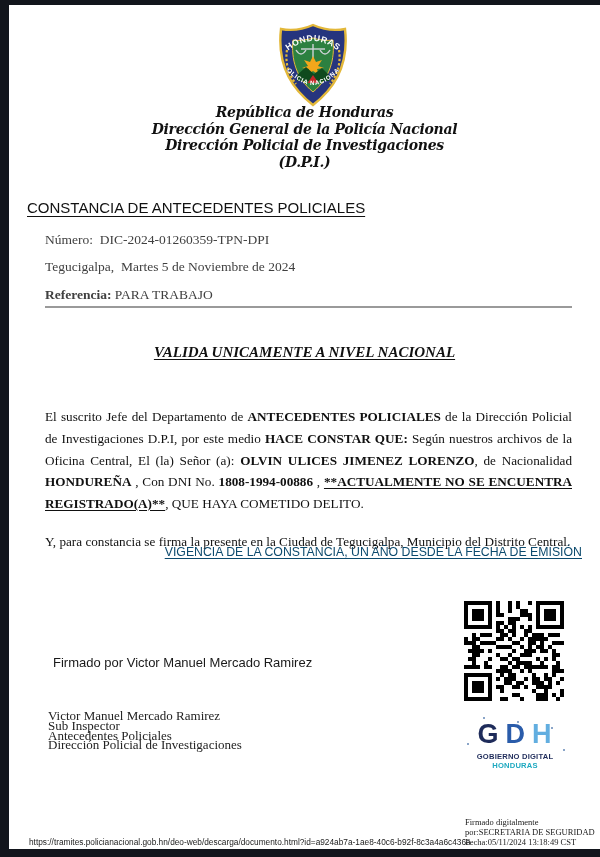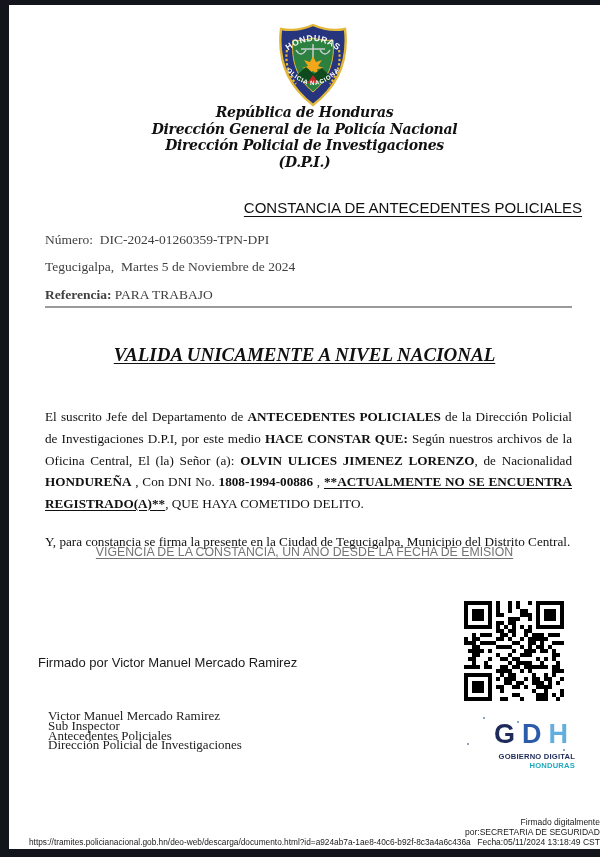--- a/index.html
+++ b/index.html
@@ -6,72 +6,72 @@
   .page { position:relative; width:600px; height:857px; background:#12151c; overflow:hidden;
           font-family:"Liberation Serif", serif; }
   .document { position:absolute; left:9px; top:5px; width:591px; height:844px; background:#ffffff; }
 
   .badge { position:absolute; left:267px; top:18px; }
 
   .script-header { position:absolute; left:18px; top:99px; width:555px; text-align:center;
                    font-family:"DejaVu Serif", serif; font-style:italic; font-weight:bold;
                    font-size:14px; line-height:16.6px; letter-spacing:-0.3px; color:#111; }
 
-  .doc-title { position:absolute; left:18px; top:194px; width:555px; text-align:right;
+  .doc-title { position:absolute; left:18px; top:194px; width:555px; text-align:left;
                font-family:"Liberation Sans", sans-serif; font-size:15px; color:#111;
                text-decoration:underline; text-underline-offset:3px; }
 
   .meta { position:absolute; left:36px; font-size:13.5px; color:#404040; white-space:pre-wrap; }
   .meta-numero { top:227px; }
   .meta-date   { top:254px; }
   .meta-ref    { top:282px; }
   .meta .lbl-bold { font-weight:bold; }
 
   .divider { position:absolute; left:36px; top:301px; width:527px; height:0;
              border-top:2px solid #9a9a9a; }
 
   .valida { position:absolute; left:18px; top:339px; width:555px; text-align:center;
-            font-weight:bold; font-style:italic; font-size:19px; color:#111;
+            font-weight:bold; font-style:italic; font-size:15px; color:#111;
             text-decoration:underline; text-underline-offset:2px; }
 
   .para { position:absolute; left:36px; width:527px; font-size:13.2px; line-height:21.8px;
           color:#111; text-align:justify;margin-top:34px; }
   .para-1 { top:367px; }
   .para-2 { top:492px; }
   .seg-b { font-weight:bold; }
   .seg-bu { font-weight:bold; text-decoration:underline; text-underline-offset:2px; }
 
-  .vigencia { position:absolute; left:18px; top:540px; width:555px; text-align:center;
-              font-family:"Liberation Sans", sans-serif; font-size:12.3px; color:#737373;
+  .vigencia { position:absolute; left:18px; top:540px; width:555px; text-align:right;
+              font-family:"Liberation Sans", sans-serif; font-size:12.3px; color:#0c4a6e;
               text-decoration:underline; text-underline-offset:2px; }
 
   .qr { position:absolute; left:455px; top:596px; width:100px; height:100px; }
 
-  .signed-block { position:absolute; left:29px; top:650px;
+  .signed-block { position:absolute; left:44px; top:650px;
                   font-family:"Liberation Sans", sans-serif; font-size:13px; line-height:15.5px; color:#1a1a1a; }
 
   .signer-block { position:absolute; left:39px; top:706px; font-size:13px; line-height:9.8px; color:#222; }
 
-  .gdh { position:absolute; left:446px; top:714px; width:120px; text-align:right;
+  .gdh { position:absolute; left:446px; top:714px; width:120px; text-align:center;
          font-family:"Liberation Sans", sans-serif; }
   .gdh-letters { font-size:27px; font-weight:bold; letter-spacing:7px; line-height:30px;
                  padding-left:6px; }
   .gdh-g { color:#1e2b5a; }
   .gdh-d { color:#2a5caa; }
   .gdh-h { color:#62aee0; }
   .gdh-tagline { margin-top:3px; font-size:7.6px; font-weight:bold; letter-spacing:0.2px; }
   .gdh-t1 { color:#1e2b5a; }
   .gdh-t2 { color:#1fa9c0; }
   .gdh-dot { position:absolute; width:2px; height:2px; background:#8aa5c8; }
 
   .footer-url { position:absolute; left:20px; top:832px;
                 font-family:"Liberation Sans", sans-serif; font-size:8.3px; color:#222; }
 
   .dsig { position:absolute; left:456px; top:812px;
-          font-family:Liberation Sans, sans-serif; font-size:8.5px; line-height:10px; color:#1a1a1a;text-align:right; }
+          font-family:Liberation Serif, serif; font-size:8.5px; line-height:10px; color:#1a1a1a; }
 </style>
 </head>
 <body>
 
 <div class="page">
   <div class="document">
 
     <svg class="badge" width="74" height="84" viewBox="0 0 74 84">
       <defs>
         <path id="arcTop" d="M13 27 Q37 9 61 27"></path>

